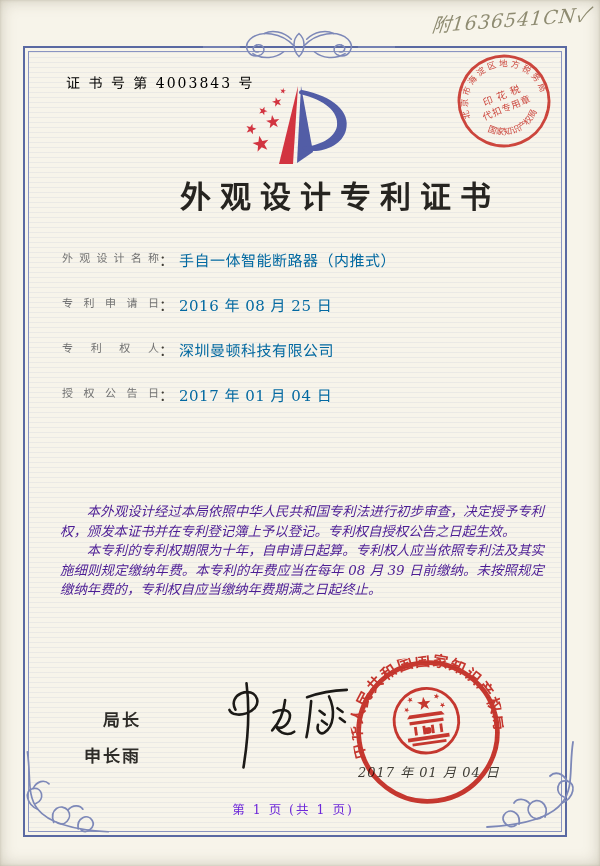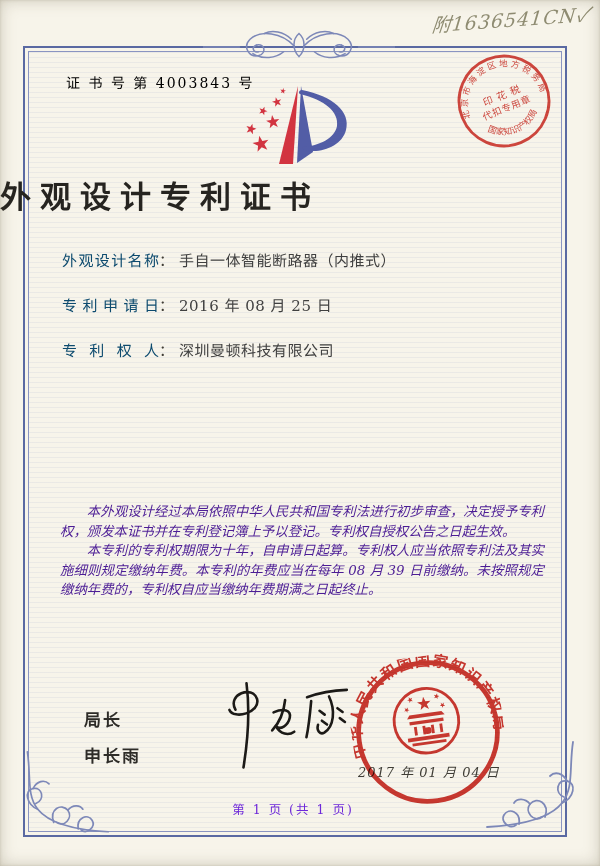--- a/index.html
+++ b/index.html
@@ -20,40 +20,40 @@
       repeating-linear-gradient(180deg, rgba(120,135,190,.10) 0 1px, rgba(0,0,0,0) 1px 5px);
   }
   
   .note{position:absolute;left:432px;top:4px;width:175px;z-index:5;
     color:#8f8c72;font-size:19px;font-style:italic;letter-spacing:1px;
     transform:rotate(-4deg) skewX(-10deg);white-space:nowrap;}
   
   .cert-number{position:absolute;left:66px;top:72px;z-index:2;
     font-size:14px;letter-spacing:2px;color:#000000;}
   .logo{position:absolute;left:243px;top:84px;width:110px;height:85px;z-index:2;}
-  .title{position:absolute;left:0;top:172px;width:500px;text-align:left;z-index:2;
+  .title{position:absolute;left:0;top:172px;width:500px;text-align:right;z-index:2;
     font-size:31px;font-weight:700;letter-spacing:9px;color:#262420;}
   
   .tax-stamp{position:absolute;left:455px;top:52px;width:98px;height:98px;z-index:6;
     transform:rotate(-22deg);mix-blend-mode:multiply;opacity:.93;}
   
   .fields{position:absolute;left:62px;top:249px;width:480px;z-index:2;}
   .field-row{height:24px;margin-bottom:21px;white-space:nowrap;}
-  .field-label{display:inline-block;width:97px;font-size:15px;color:#0c4a6e;
+  .field-label{display:inline-block;width:97px;font-size:11px;color:#737373;
     text-align:justify;text-align-last:justify;vertical-align:top;}
   .field-colon{font-size:15px;color:#403d36;}
-  .field-value{font-size:15px;color:#404040;margin-left:5px;letter-spacing:.5px;}
+  .field-value{font-size:15px;color:#0369a1;margin-left:5px;letter-spacing:.5px;}
   
   .body-text{position:absolute;left:60px;top:502px;width:484px;z-index:2;
     font-size:13.4px;line-height:19.6px;color:#4c1d95;font-style:italic;
     text-align:justify;}
   .body-text p{margin:0;text-indent:2em;}
   
   .signer{position:absolute;left:84px;top:706px;z-index:2;
-    font-family:"Liberation Sans","DejaVu Sans",sans-serif;color:#2e2c28;}
+    font-family:"Liberation Sans","DejaVu Sans",sans-serif;color:#2e2c28;text-align:right;}
   .signer-title{font-size:17px;font-weight:700;letter-spacing:2px;}
   .signer-name{font-size:17px;font-weight:700;letter-spacing:2px;margin-top:11px;}
   .signature{position:absolute;left:208px;top:674px;width:155px;height:102px;z-index:3;
     transform:rotate(-2deg);}
   
   .seal-date{position:absolute;left:358px;top:762px;width:170px;z-index:2;
     font-size:13px;font-style:italic;letter-spacing:1px;color:#3f3d36;}
   .seal{position:absolute;left:352px;top:656px;width:152px;height:152px;z-index:3;
     mix-blend-mode:multiply;opacity:.95;transform:rotate(-8deg);}
   
@@ -156,20 +156,23 @@
 
   <div class="fields">
     <div class="field-row">
       <span class="field-label">外观设计名称</span><span class="field-colon">：</span><span class="field-value">手自一体智能断路器（内推式）</span>
     </div>
     <div class="field-row">
       <span class="field-label">专利申请日</span><span class="field-colon">：</span><span class="field-value">2016 年 08 月 25 日</span>
     </div>
     <div class="field-row">
       <span class="field-label">专 利 权 人</span><span class="field-colon">：</span><span class="field-value">深圳曼顿科技有限公司</span>
+    </div>
+    <div class="field-row">
+      <span class="field-label">授权公告日</span><span class="field-colon">：</span><span class="field-value">2017 年 01 月 04 日</span>
     </div>
   </div>
 
   <div class="body-text">
     <p>本外观设计经过本局依照中华人民共和国专利法进行初步审查，决定授予专利权，颁发本证书并在专利登记簿上予以登记。专利权自授权公告之日起生效。</p>
     <p>本专利的专利权期限为十年，自申请日起算。专利权人应当依照专利法及其实施细则规定缴纳年费。本专利的年费应当在每年 08 月 39 日前缴纳。未按照规定缴纳年费的，专利权自应当缴纳年费期满之日起终止。</p>
   </div>
 
   <div class="signer">
     <div class="signer-title">局长</div>

